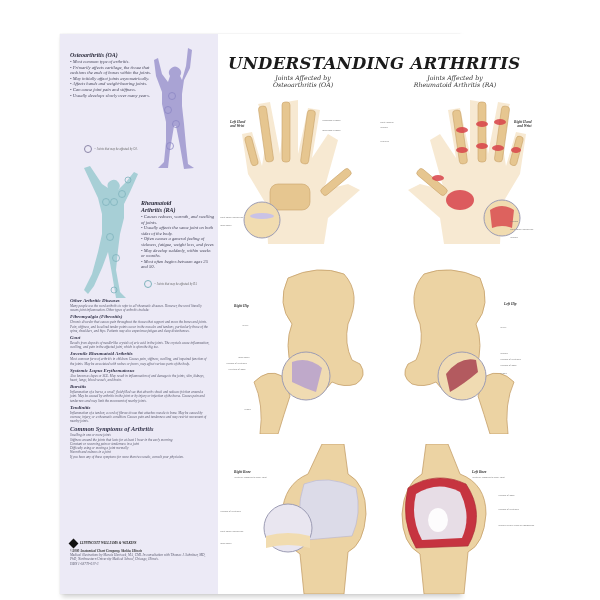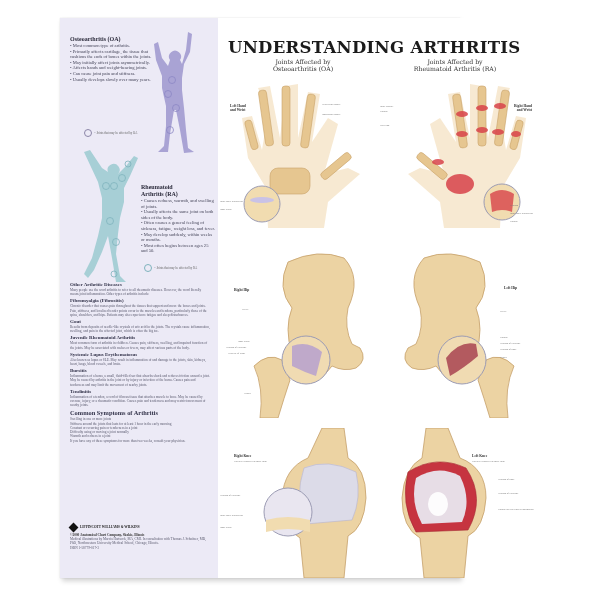--- a/index.html
+++ b/index.html
@@ -1,18 +1,18 @@
 <!DOCTYPE html>
 <html><head>
 <meta charset="utf-8">
 <style>
   html,body{margin:0;padding:0;background:#ffffff;}
   body{width:600px;height:600px;position:relative;overflow:hidden;font-family:"Liberation Serif",serif;}
-  .poster{position:absolute;left:60px;top:18px;width:400px;height:560px;background:#ffffff;
-    box-shadow:2px 3px 5px rgba(0,0,0,0.18), 0 0 1px rgba(0,0,0,0.15);}
+  .poster{position:absolute;left:60px;top:34px;width:400px;height:560px;background:#ffffff;
+    box-shadow:2px 3px 5px rgba(0,0,0,0.18), 0 0 1px rgba(0,0,0,0.15);font-style:italic;}
   .side{position:absolute;left:0;top:0;width:158px;height:560px;background:#eceaf6;}
   .main{position:absolute;left:158px;top:0;width:332px;height:560px;background:#ffffff;}
   .h{font-weight:bold;color:#2a2a3a;}
   .sec{position:absolute;font-size:4.6px;line-height:5.6px;color:#454559;}
   .sec .h{font-size:6px;line-height:7px;}
   .sec ul{list-style:none;margin:0;padding:0;}
   .sec li::before{content:"• ";}
   .small{position:absolute;font-size:3.4px;line-height:4.2px;color:#5a5a6e;}
   .small .h{font-size:5px;line-height:6px;color:#33334a;margin-top:2px;}
   .big-h{font-size:6.4px !important;line-height:8px !important;}

